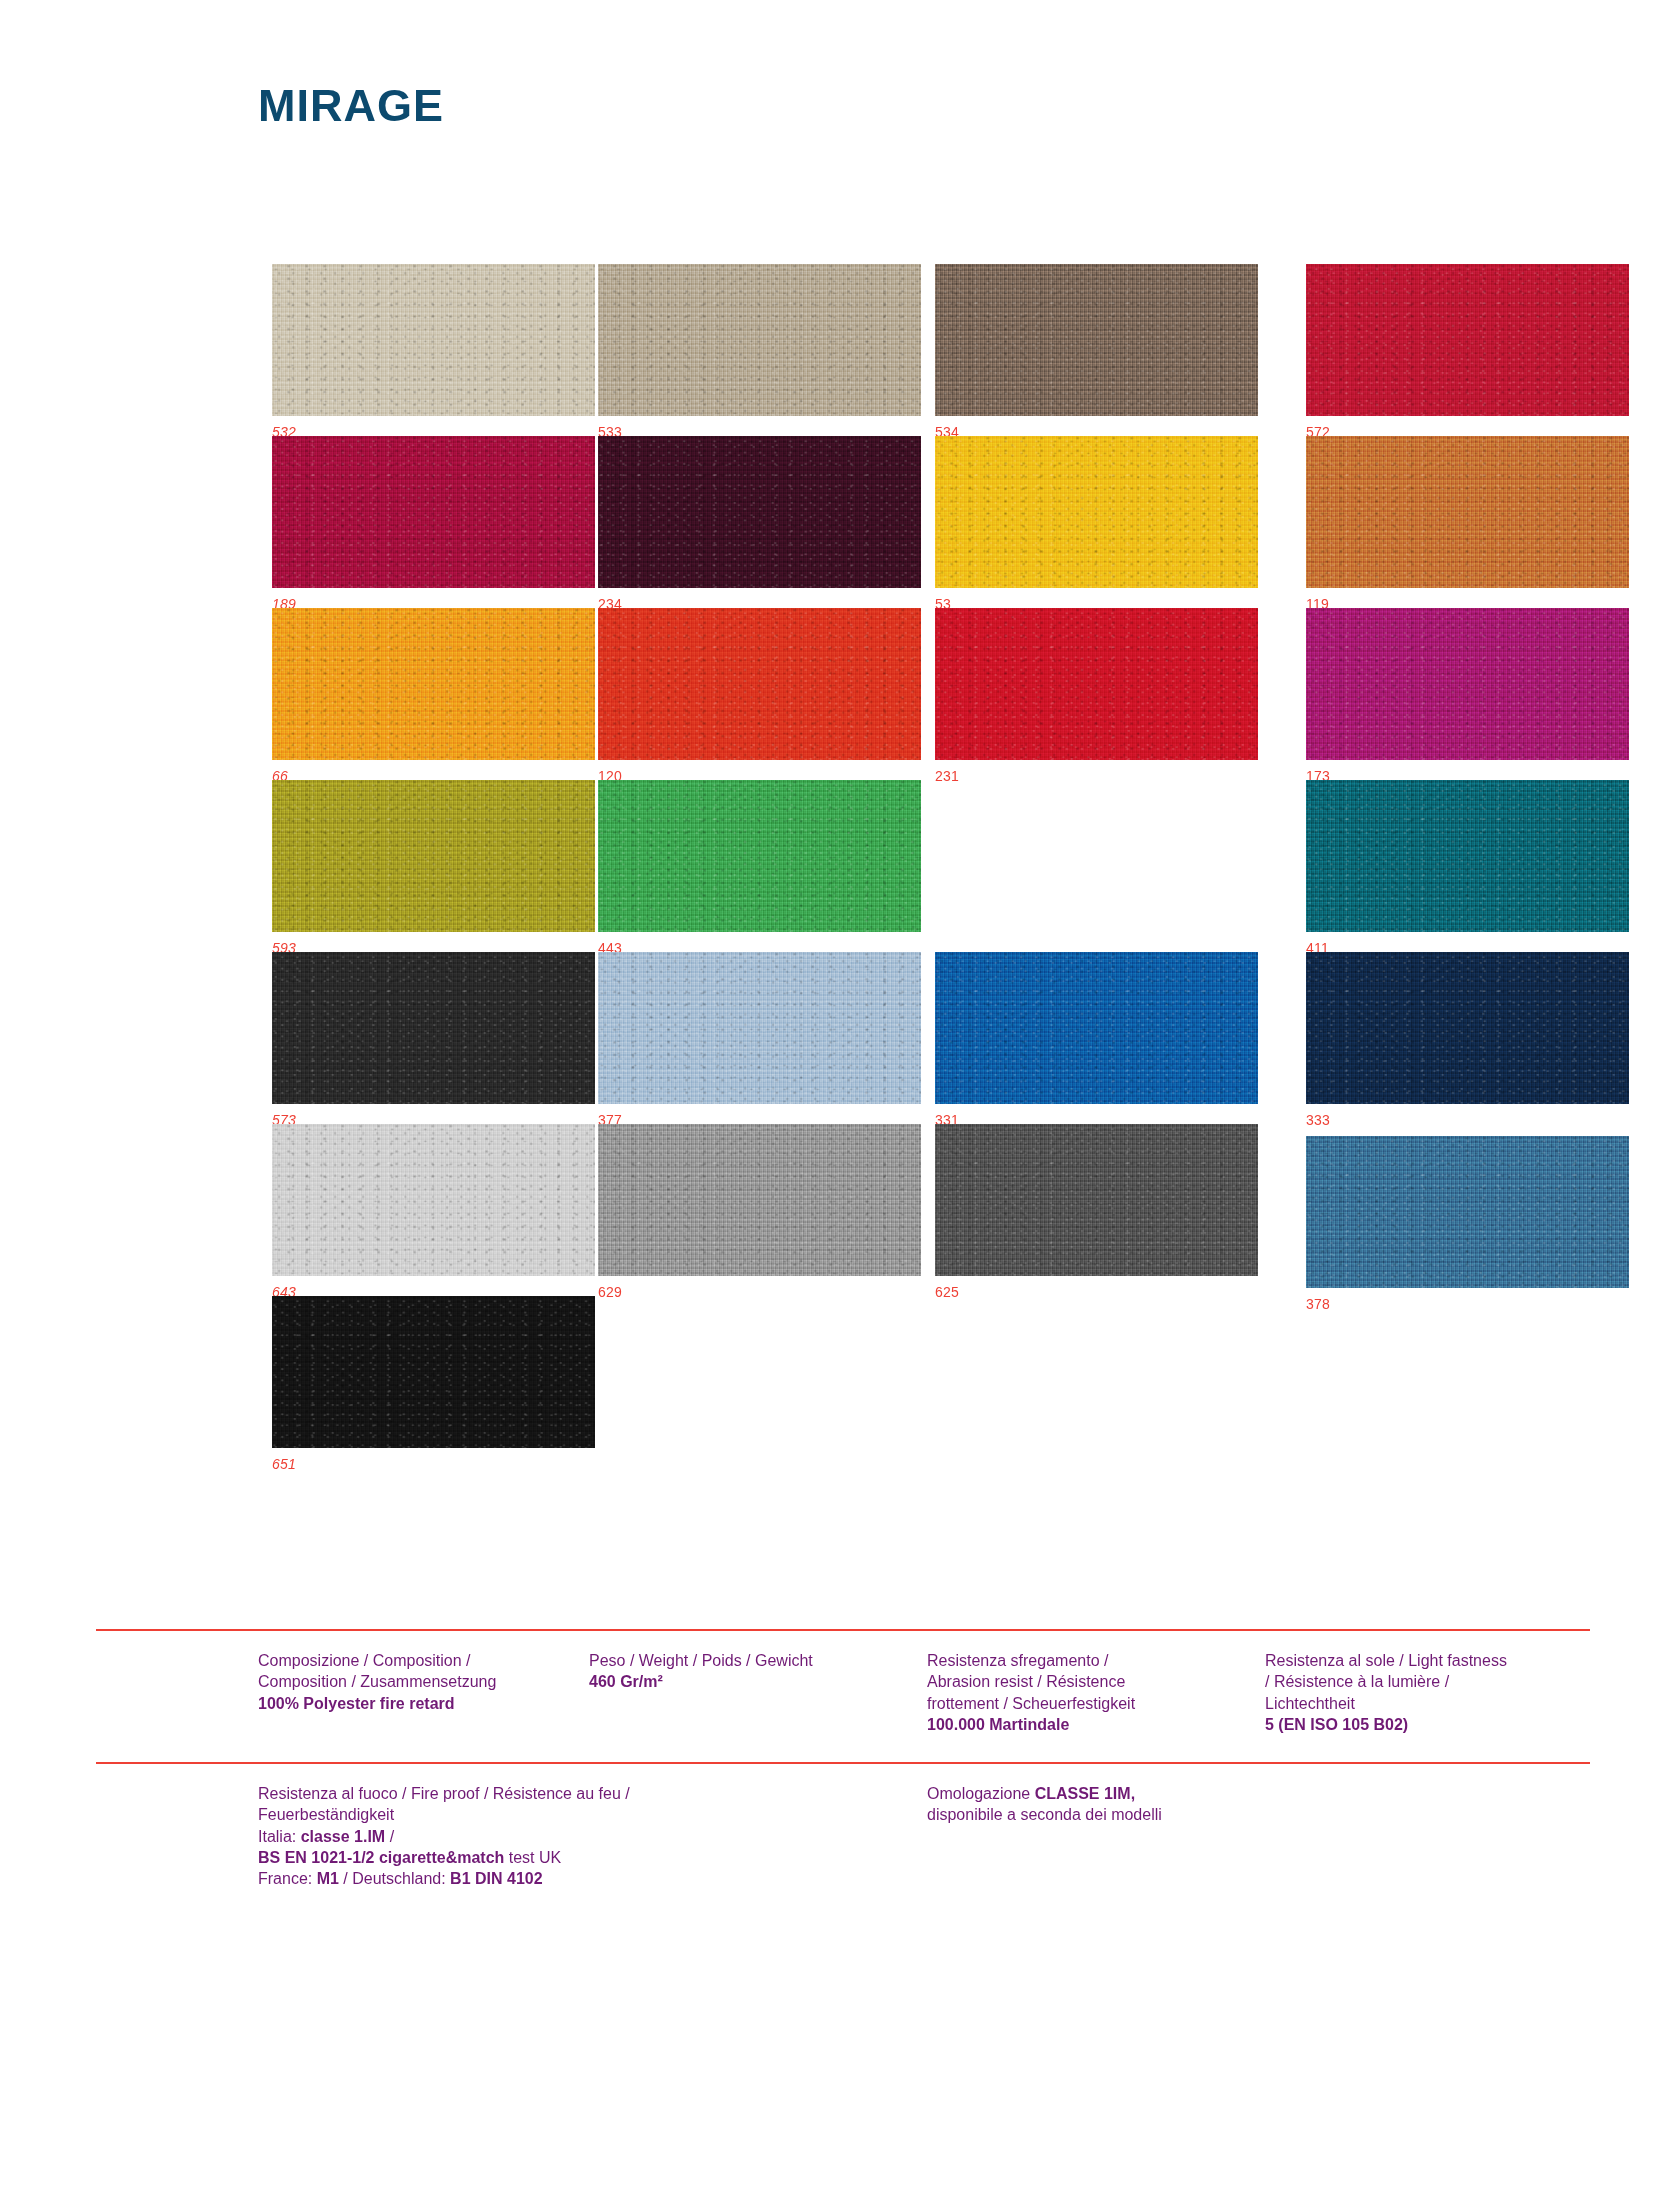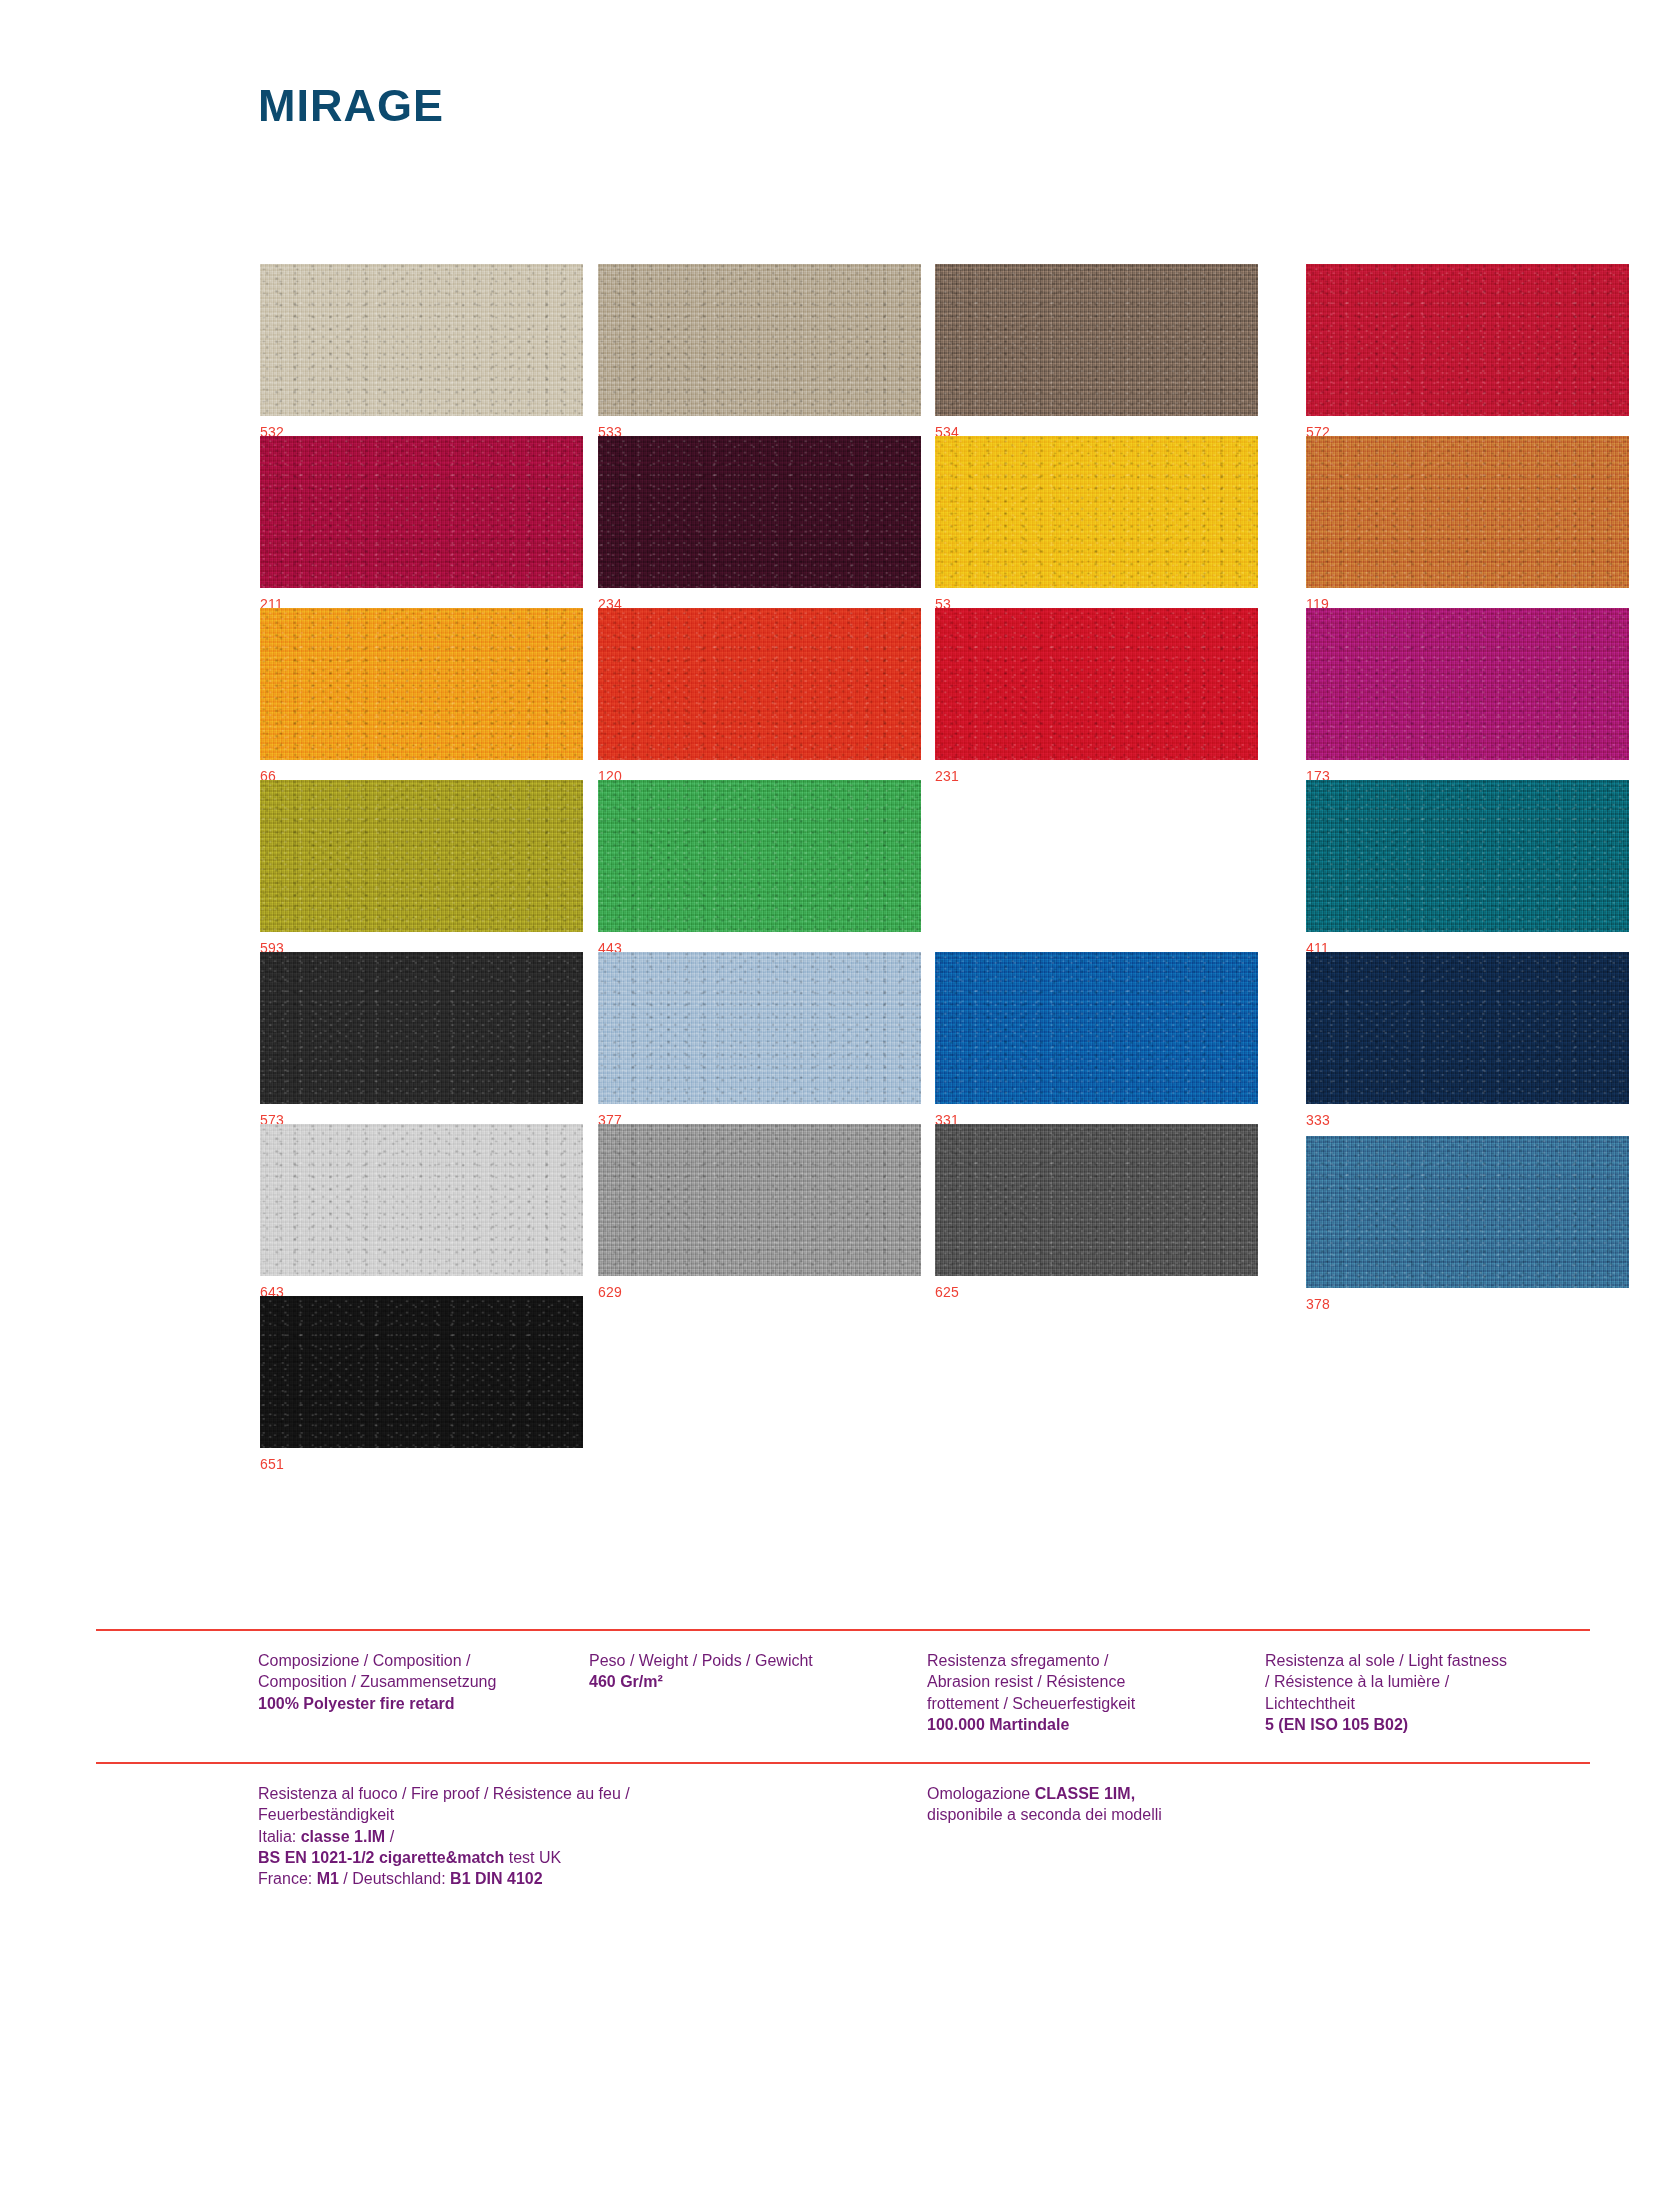--- a/index.html
+++ b/index.html
@@ -37,21 +37,21 @@
   }
   .swatch-row {
     position: relative;
     height: 172px;
   }
   .swatch-cell {
     position: absolute;
     top: 0;
     width: 323px;
   }
-  .swatch-cell.col0 { left: 0px; }
+  .swatch-cell.col0 { left: 12px; font-style: italic; }
   .swatch-cell.col1 { left: 338px; }
   .swatch-cell.col2 { left: 675px; }
   .swatch-cell.col3 { left: 1046px; }
 
   .swatch-cell.nudged { top: 12px; }
 
   .swatch-chip {
     width: 323px;
     height: 152px;
     position: relative;
@@ -151,21 +151,21 @@
         <div class="swatch-label">534</div>
       </div>
       <div class="swatch-cell col3">
         <div class="swatch-chip" style="background-color: rgb(191, 23, 51);"></div>
         <div class="swatch-label">572</div>
       </div>
     </div>
     <div class="swatch-row">
       <div class="swatch-cell col0">
         <div class="swatch-chip" style="background-color: rgb(166, 15, 62);"></div>
-        <div class="swatch-label">211</div>
+        <div class="swatch-label">189</div>
       </div>
       <div class="swatch-cell col1">
         <div class="swatch-chip" style="background-color: rgb(61, 15, 35);"></div>
         <div class="swatch-label">234</div>
       </div>
       <div class="swatch-cell col2">
         <div class="swatch-chip" style="background-color: rgb(240, 192, 24);"></div>
         <div class="swatch-label">53</div>
       </div>
       <div class="swatch-cell col3">

